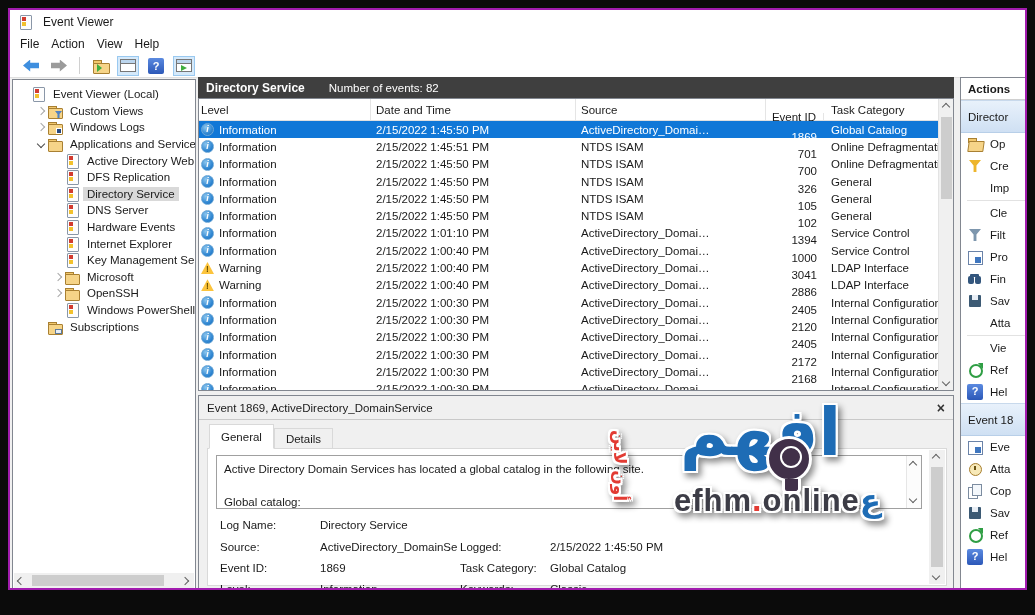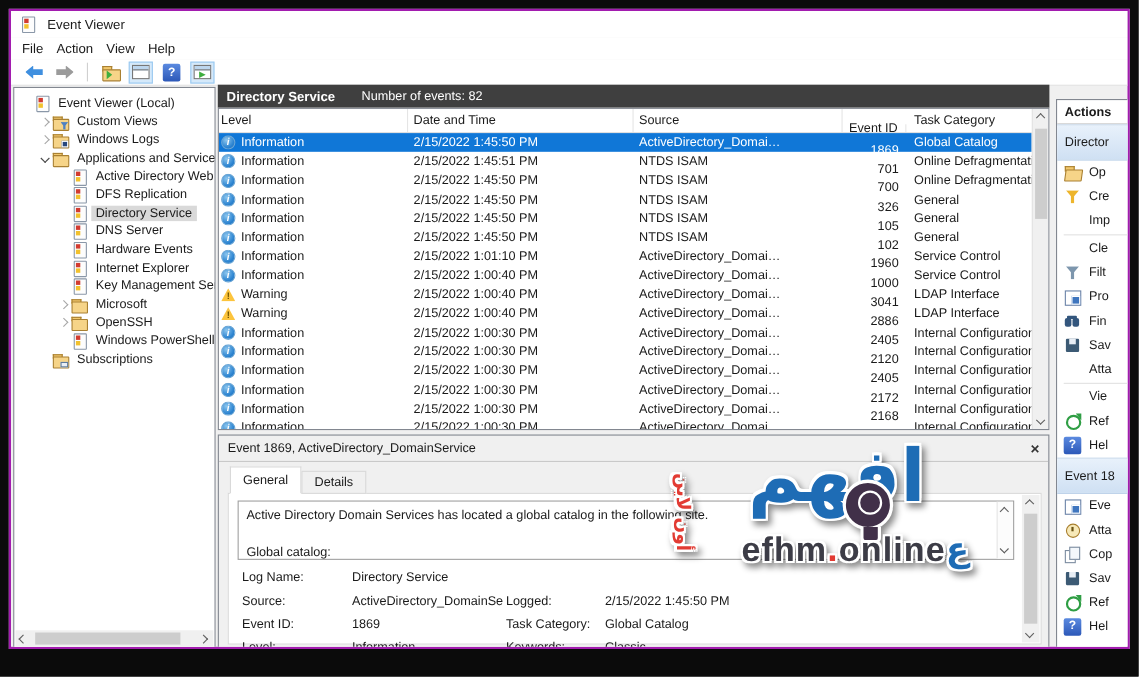--- a/index.html
+++ b/index.html
@@ -130,21 +130,21 @@
   .msg-scroll { position:absolute; right:0; top:0; bottom:0; width:15px; border-left:1px solid #e6e6e6; background:#fcfcfc; }
   .dscroll { position:absolute; right:1px; top:1px; bottom:1px; width:16px; background:#f0f0f0; }
   .fields { position:absolute; left:0; top:0; right:20px; bottom:0; font-size:11.5px; color:#1a1a1a; }
   .frow { position:absolute; }
   .flabel { position:absolute; left:12px; width:96px; }
   .fvalue { position:absolute; left:112px; width:138px; white-space:nowrap; overflow:hidden; }
   .flabel2 { position:absolute; left:252px; width:86px; }
   .fvalue2 { position:absolute; left:342px; white-space:nowrap; }
 
   
-  .actions-pane { position:absolute; left:950px; top:80px; width:74px; height:513px;
+  .actions-pane { position:absolute; left:950px; top:67px; width:74px; height:513px;
                   background:#fff; border:1px solid #828790; border-right:none; overflow:hidden; }
   .actions-title { height:22px; font-size:11.5px; font-weight:bold; color:#1a1a1a;
                    display:flex; align-items:center; padding-left:7px; border-bottom:1px solid #d0d0d0; }
   .asec { height:33px; background:linear-gradient(#e8f1fb,#cfe0f3); border-top:1px solid #c8d9ec;
           border-bottom:1px solid #b8cfe8; font-size:11.5px; color:#1a1a1a;
           display:flex; align-items:center; padding-left:7px; white-space:nowrap; }
   .action-item { height:22px; display:flex; align-items:center; padding-left:6px; gap:7px;
                  font-size:11.5px; color:#1a1a1a; white-space:nowrap; cursor:default; }
   .action-item .noicon { width:16px; flex:0 0 16px; }
   .asep { height:1px; background:#e2e2e2; margin:1px 0 1px 6px; }
@@ -421,21 +421,21 @@
           <span class="cell c-id">102</span>
           <span class="cell c-task">General</span>
         </div>
         <div class="erow">
           <span class="cell c-level">
             <span class="lvl-info"></span>
             <span>Information</span>
           </span>
           <span class="cell c-date">2/15/2022 1:01:10 PM</span>
           <span class="cell c-source">ActiveDirectory_Domai…</span>
-          <span class="cell c-id">1960</span>
+          <span class="cell c-id">1394</span>
           <span class="cell c-task">Service Control</span>
         </div>
         <div class="erow">
           <span class="cell c-level">
             <span class="lvl-info"></span>
             <span>Information</span>
           </span>
           <span class="cell c-date">2/15/2022 1:00:40 PM</span>
           <span class="cell c-source">ActiveDirectory_Domai…</span>
           <span class="cell c-id">1000</span>

